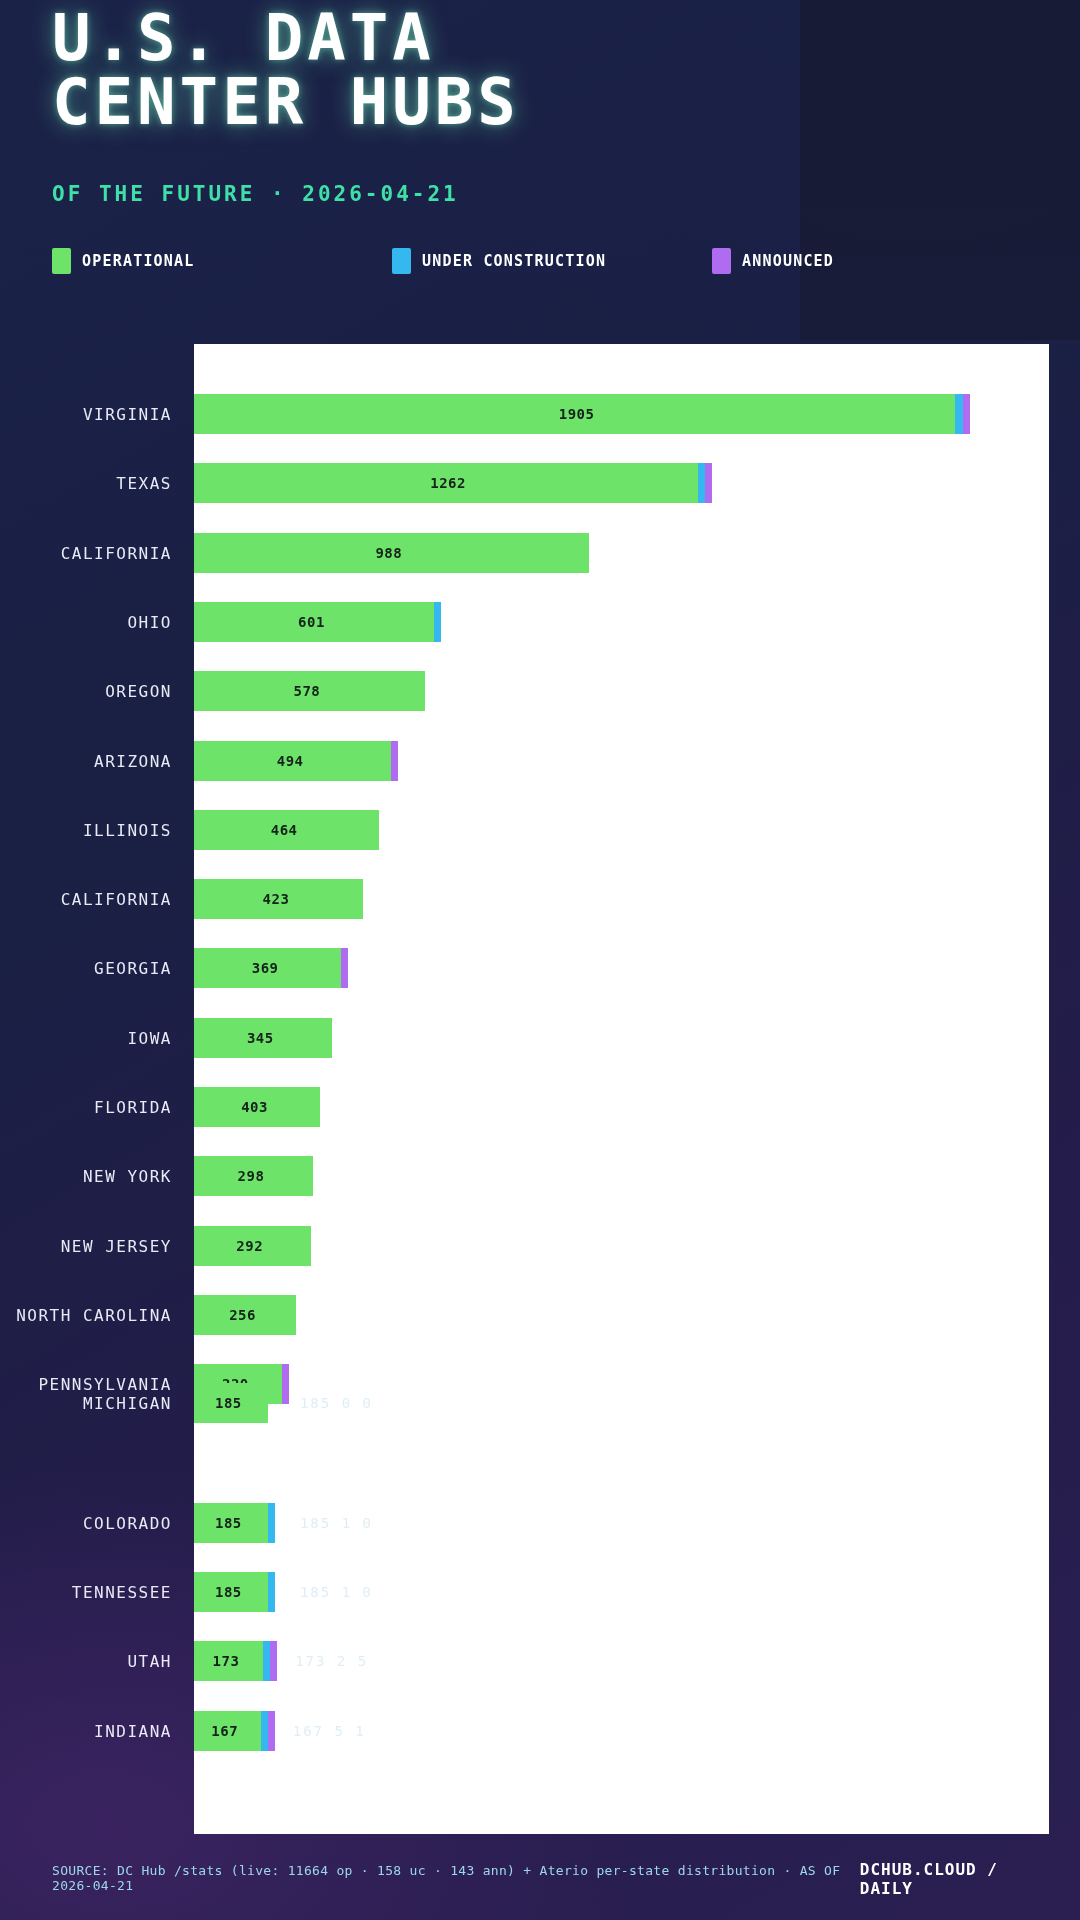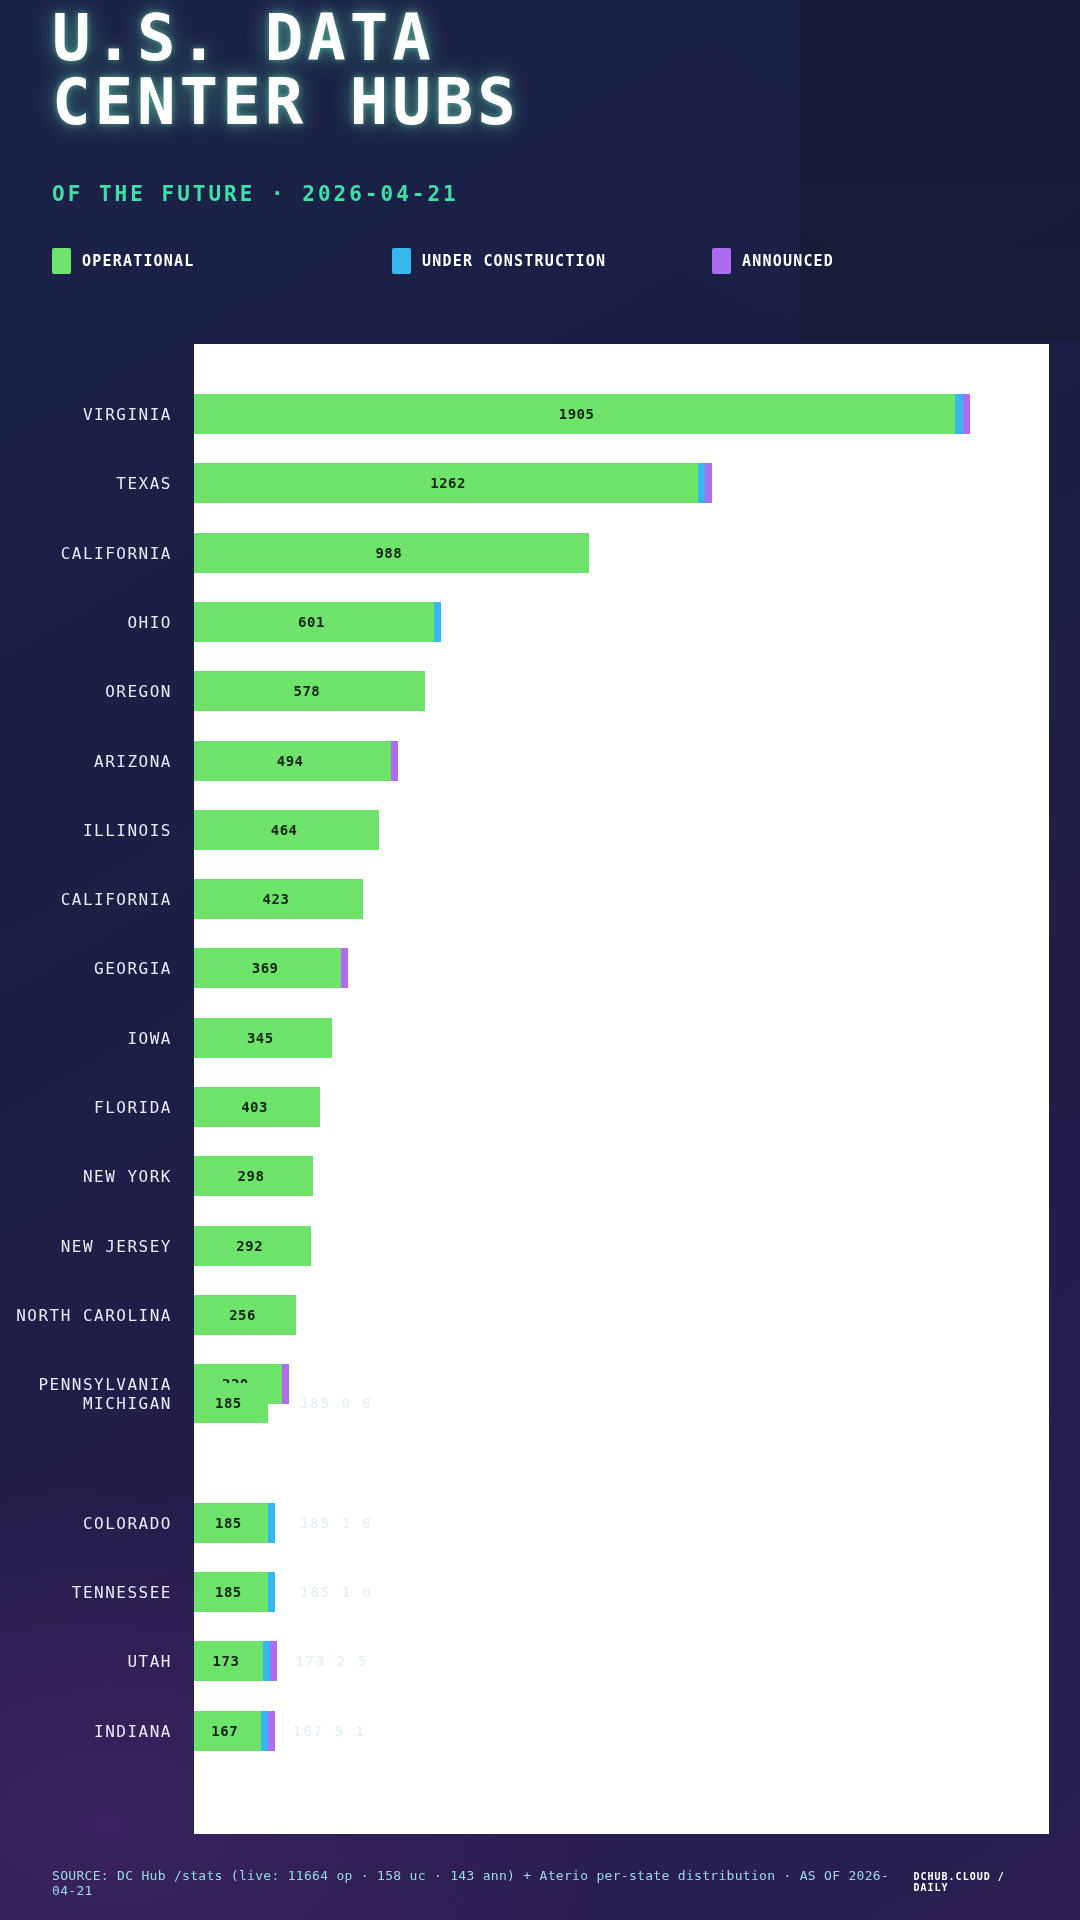--- a/index.html
+++ b/index.html
@@ -158,21 +158,21 @@
     display: flex;
     align-items: baseline;
     gap: 16px;
   }
   .footer-src {
     font-size: 13px;
     color: #9bd8e8;
     letter-spacing: 0.3px;
   }
   .footer-brand {
-    font-size: 10px;
+    font-size: 16px;
     font-weight: bold;
     color: #ffffff;
     letter-spacing: 1px;
   }
 </style>
 </head>
 <body>
 
 <div class="page">
   <div class="dark-panel"></div>

